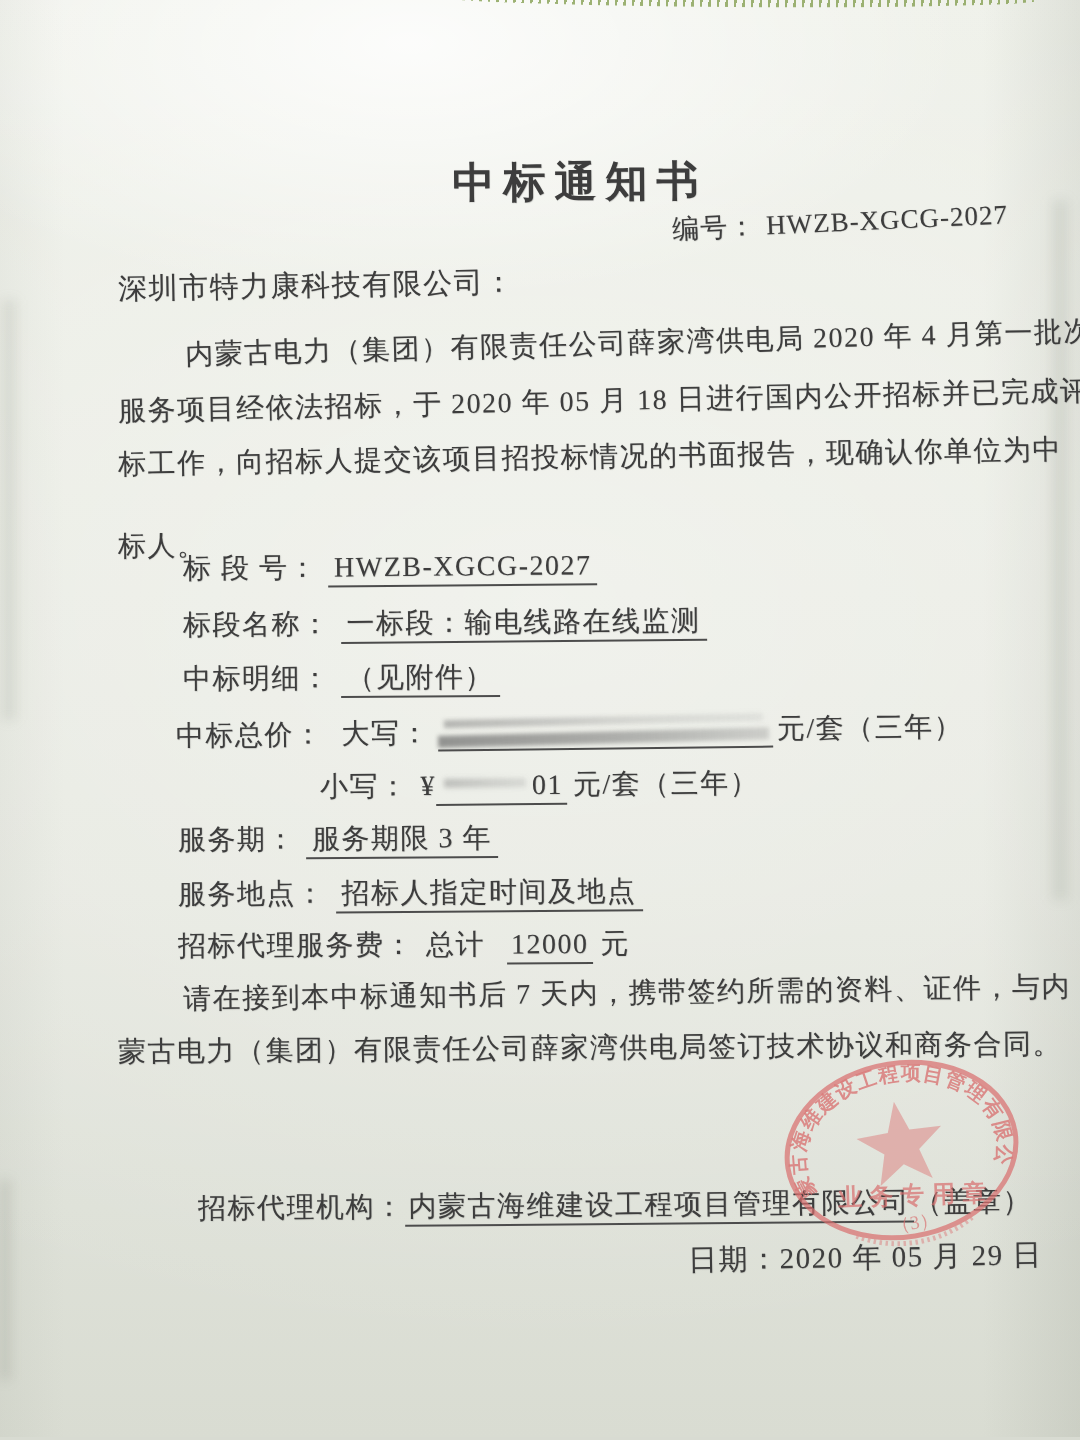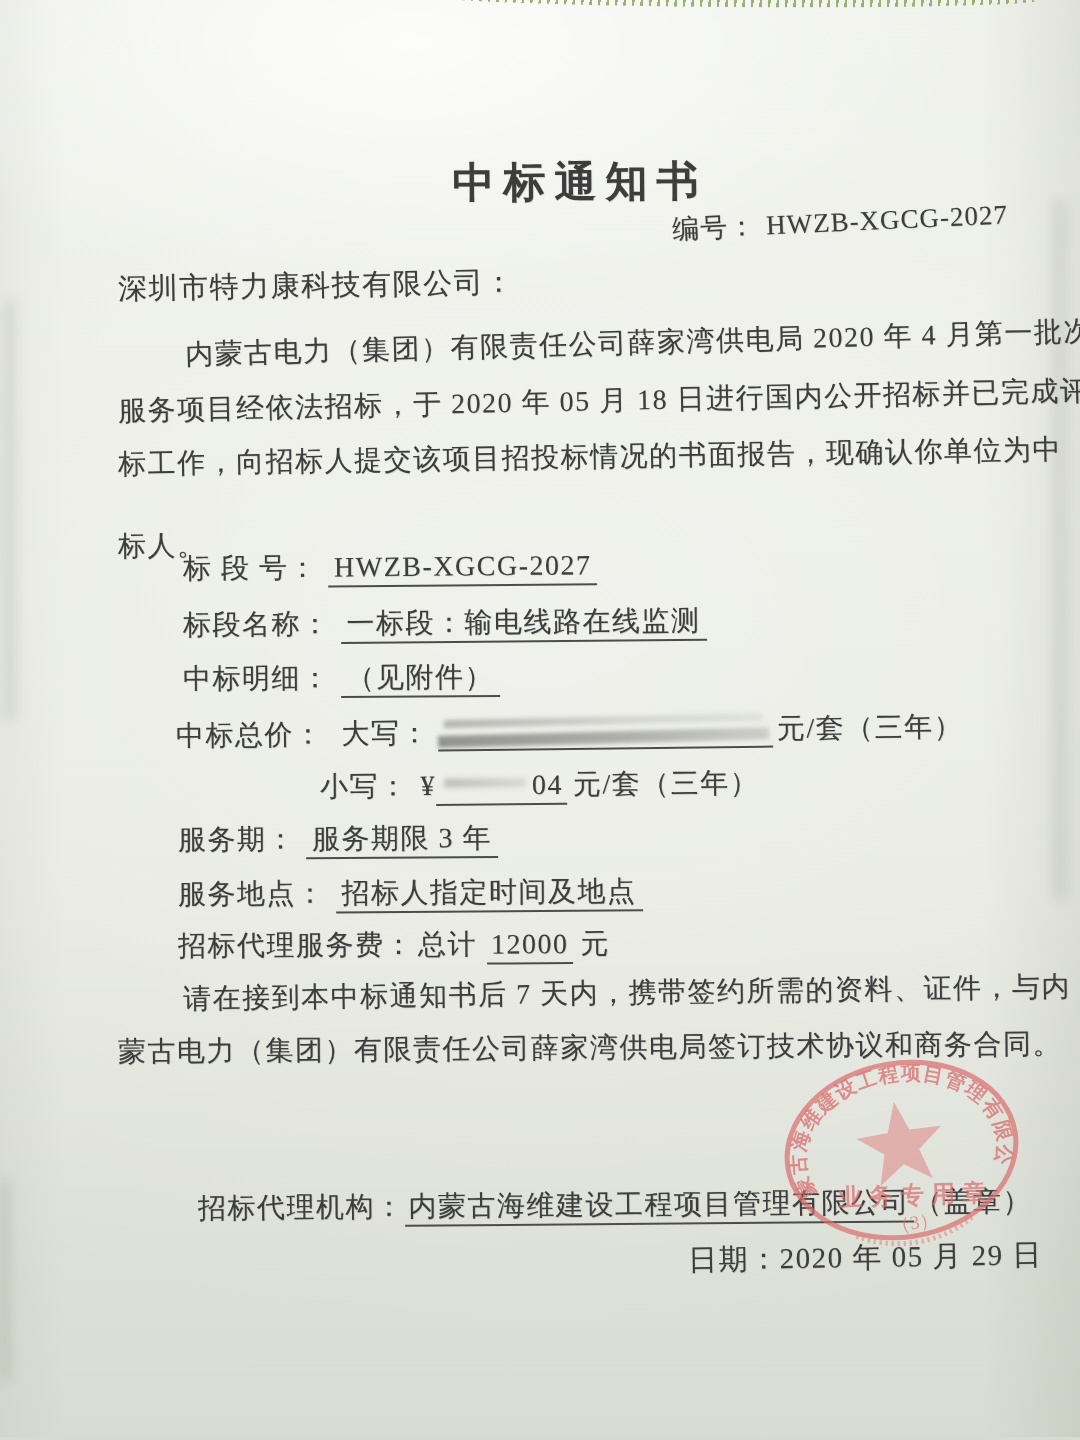--- a/index.html
+++ b/index.html
@@ -96,31 +96,31 @@
   </div>
   <div class="ln f3">
     <span>中标明细：</span><span class="uval">（见附件）</span>
   </div>
 
   <div class="ln p1">
     <span>中标总价：</span><span class="gap"></span><span>大写：</span><span class="redact-l"></span><span>元/套（三年）</span>
   </div>
 
   <div class="ln p2">
-    <span>小写：</span><span class="gap" style="width:12px;"></span><span>¥</span><span class="uline"><span class="redact-s"></span><span>04</span></span><span style="margin-left:6px;">元/套（三年）</span>
+    <span>小写：</span><span class="gap" style="width:12px;"></span><span>¥</span><span class="uline"><span class="redact-s"></span><span>01</span></span><span style="margin-left:6px;">元/套（三年）</span>
   </div>
 
   <div class="ln s1">
     <span>服务期：</span><span class="uval">服务期限 3 年</span>
   </div>
   <div class="ln s2">
     <span>服务地点：</span><span class="uval">招标人指定时间及地点</span>
   </div>
   <div class="ln s3">
-    <span>招标代理服务费：</span><span style="margin-left:4px;font-family:Liberation Mono, monospace;">总计</span><span class="uline" style="margin-left:10px;">12000</span><span style="margin-left:8px;">元</span>
+    <span>招标代理服务费：</span><span style="margin-left:12px;font-family:Liberation Mono, monospace;">总计</span><span class="uline" style="margin-left:22px;">12000</span><span style="margin-left:8px;">元</span>
   </div>
 
   <div class="ln b2a">请在接到本中标通知书后 7 天内，携带签约所需的资料、证件，与内</div>
   <div class="ln b2b">蒙古电力（集团）有限责任公司薛家湾供电局签订技术协议和商务合同。</div>
 
   <div class="ln agency">
     <span>招标代理机构：</span><span class="uline">内蒙古海维建设工程项目管理有限公司</span><span>（盖章）</span>
   </div>
 
   <div class="ln date">日期：2020 年 05 月 29 日</div>

